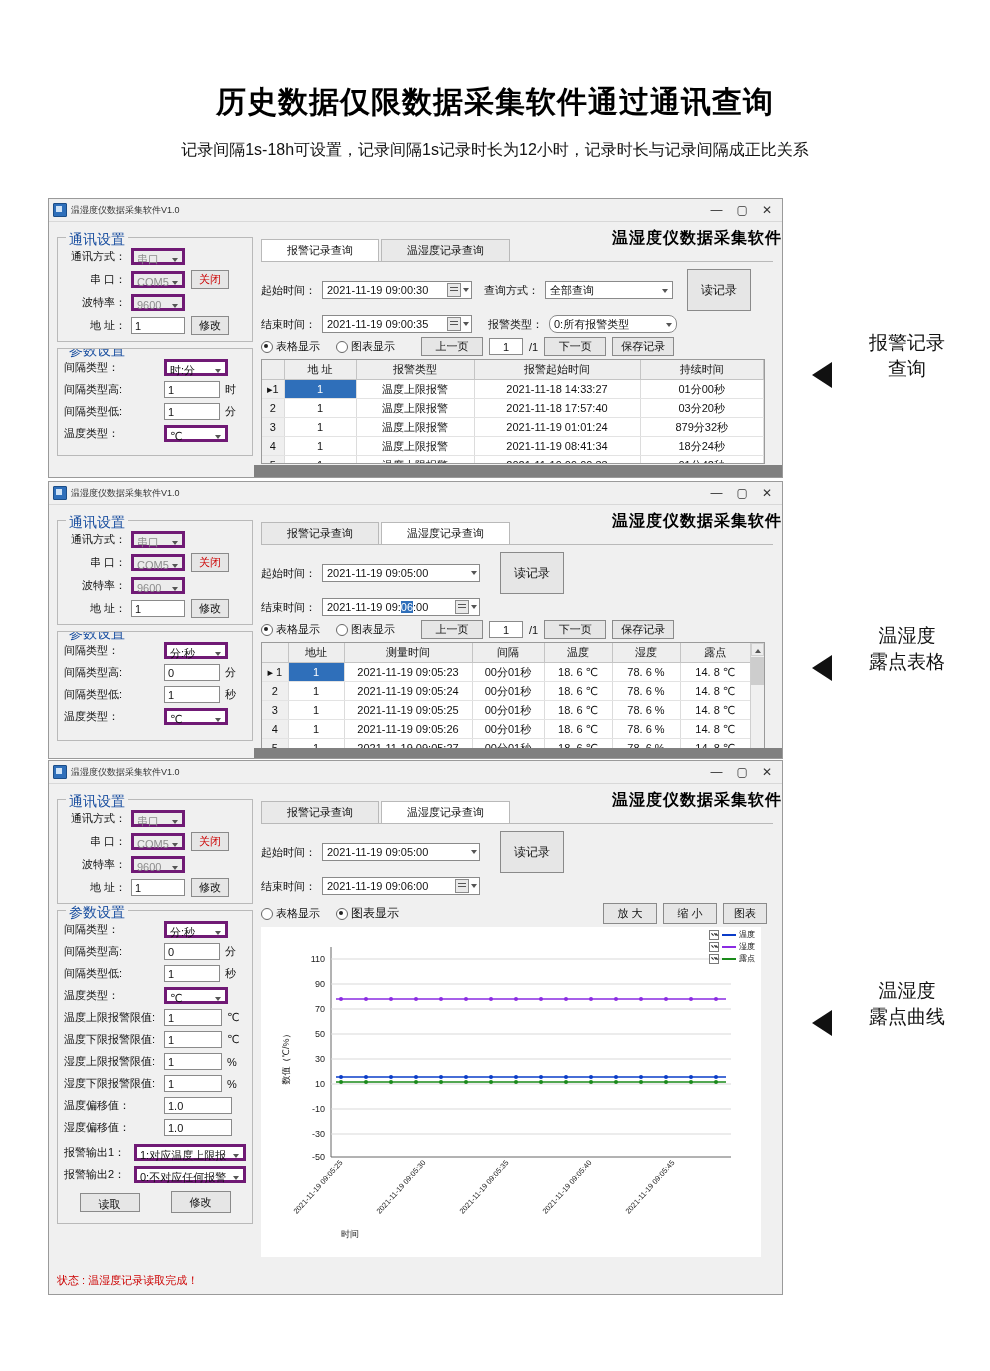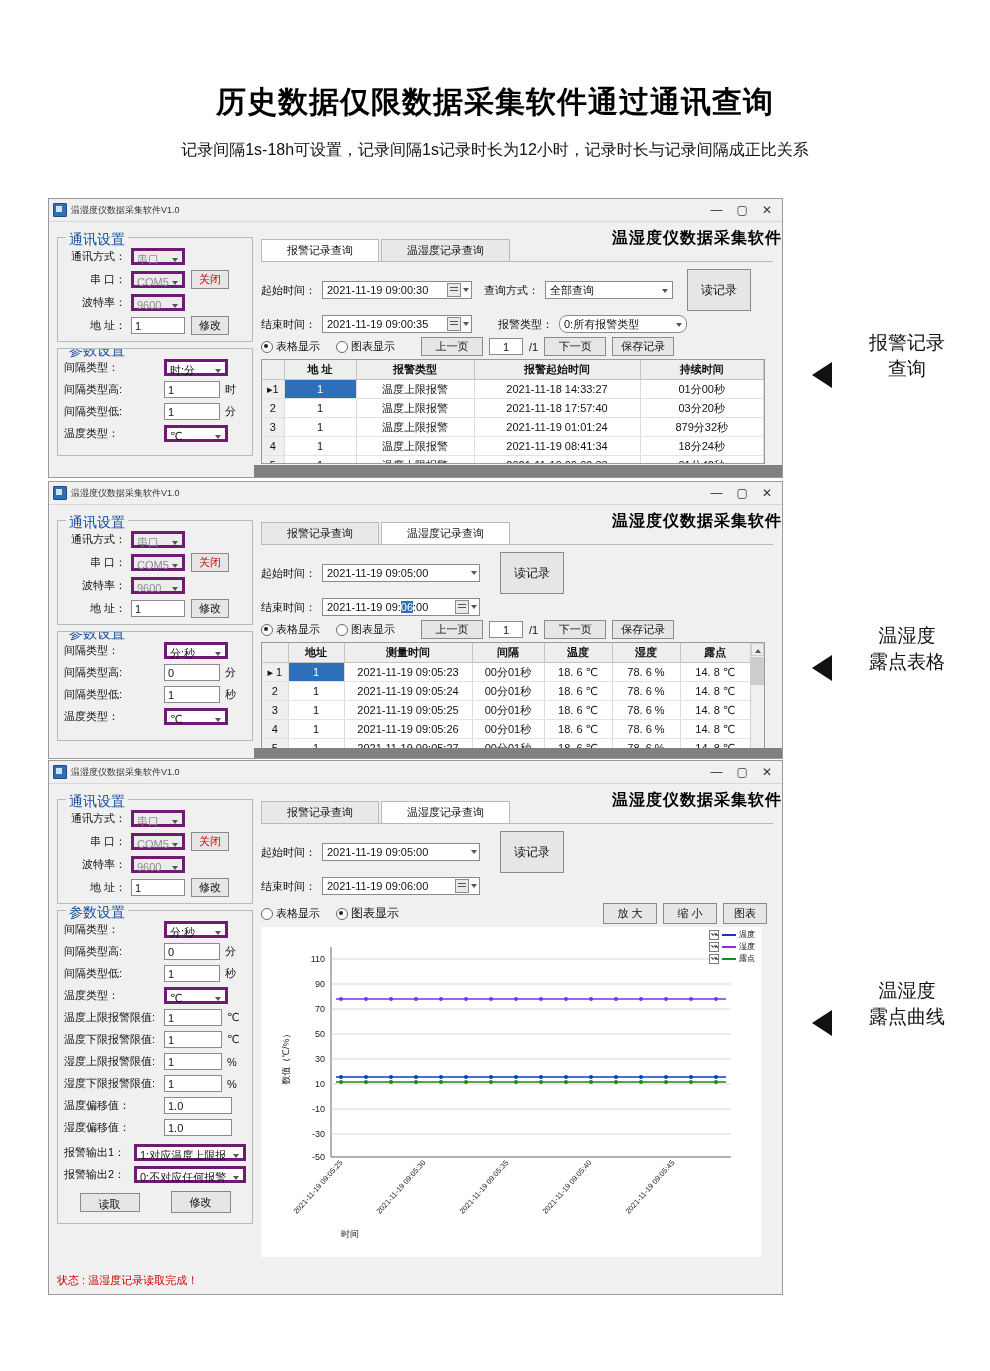--- a/index.html
+++ b/index.html
@@ -121,21 +121,21 @@
   .radio.on .dot::after{
     content:"";position:absolute;left:2px;top:2px;width:4px;height:4px;border-radius:50%;background:#222;
   }
   .pagerow{display:flex;align-items:center;gap:6px;font-size:11px;margin:4px 0 3px 0;}
 
   
   .grid{border:1px solid #9a9a9a;background:#fff;font-size:11px;position:relative;overflow:hidden;}
   .grid table{border-collapse:collapse;width:100%;table-layout:fixed;}
   .grid th{
     background:#eeeeee;border-right:1px solid #c4c4c4;border-bottom:1px solid #c4c4c4;
-    font-weight:bold;font-size:11px;height:17px;color:#111;
+    font-weight:normal;font-size:11px;height:17px;color:#111;
   }
   .grid td{
     border-right:1px solid #dcdcdc;border-bottom:1px solid #e3e3e3;height:16px;
     text-align:center;font-size:11px;color:#111;white-space:nowrap;overflow:hidden;
   }
   .grid td.rowhdr{background:#efefef;text-align:center;width:22px;}
   .grid td.selcell{background:#2f6fba;color:#fff;}
   .vscroll{
     position:absolute;right:0;top:0;bottom:0;width:13px;background:#f0f0f0;border-left:1px solid #cfcfcf;
   }
@@ -264,21 +264,21 @@
       <span class="readbtn" style="width:62px;height:40px;margin-left:8px;">读记录</span>
     </div>
     <div class="qrow" style="margin-top:0;">
       <span class="qlbl">结束时间：</span>
       <span class="dtbox" style="width:150px;">
         <span>2021-11-19  09:00:35</span>
         <span class="sp" style="flex:1"></span>
           <span class="cal"></span>
           <span class="dd"></span>
       </span>
-      <span class="qlbl" style="margin-left:20px;">报警类型：</span>
+      <span class="qlbl" style="margin-left:10px;">报警类型：</span>
       <span class="sel2" style="width:128px;border-radius:8px;">0:所有报警类型</span>
     </div>
     <div class="pagerow">
       <span class="radio on">
           <span class="dot"></span>
           <span>表格显示</span>
         </span>
       <span class="radio">
           <span class="dot"></span>
           <span>图表显示</span>

